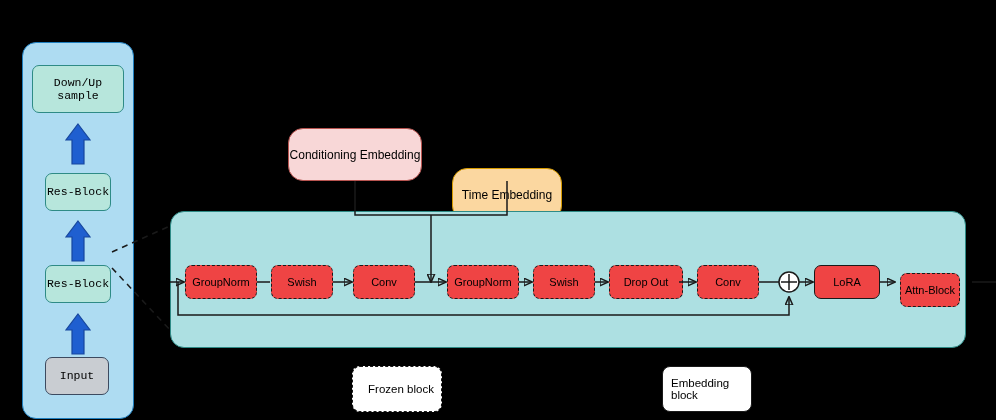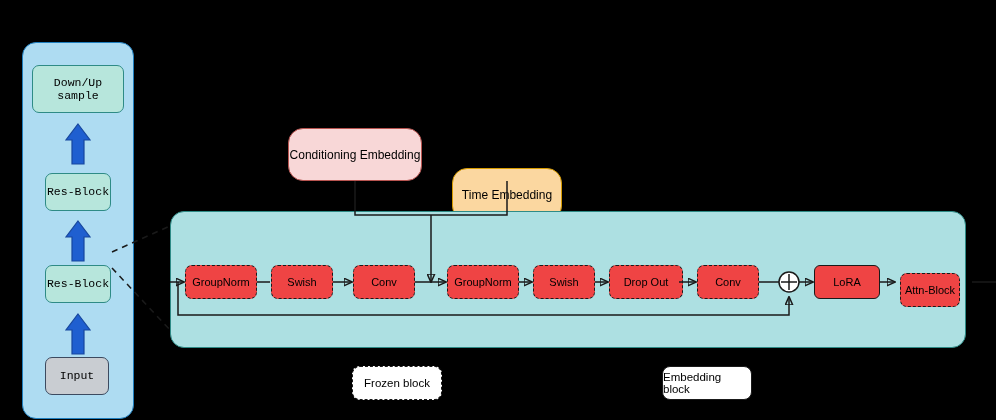--- a/index.html
+++ b/index.html
@@ -52,24 +52,25 @@
     position:absolute;box-sizing:border-box;height:34px;
     background:#ef4444;border-radius:7px;
     display:flex;align-items:center;justify-content:center;
     font-size:11px;white-space:nowrap;
   }
   .node.frozen{border:1.7px dashed #1a1a1a;}
   .node.trainable{border:1.7px solid #1a1a1a;}
 
   
   .legend-box{
-    position:absolute;box-sizing:border-box;height:34px;
+    position:absolute;box-sizing:border-box;height:46px;
     background:#FFFFFF;border-radius:8px;
     display:flex;align-items:center;justify-content:center;
     font-size:11.5px;
+    padding-left:8px;
   }
   .legend-box.frozen{border:1.7px dashed #1a1a1a;}
   .legend-box.trainable{border:1.7px solid #1a1a1a;}
 
   
   #wires{position:absolute;left:0;top:0;width:996px;height:420px;pointer-events:none;}
   #wires path,#wires line{stroke:#1a1a1a;stroke-width:1.5;fill:none;}
   #wires circle.plus{fill:#FFFFFF;stroke:#1a1a1a;stroke-width:1.5;}
   #wires line.plusmark{stroke:#1a1a1a;stroke-width:1.5;}
 </style>
@@ -120,21 +121,21 @@
   <div class="node frozen" style="left:353px;top:265px;width:62px;">Conv</div>
 
   <div class="node frozen" style="left:447px;top:265px;width:72px;">GroupNorm</div>
 
   <div class="node frozen" style="left:533px;top:265px;width:62px;">Swish</div>
 
   <div class="node frozen" style="left:609px;top:265px;width:74px;">Drop Out</div>
 
   <div class="node frozen" style="left:697px;top:265px;width:62px;">Conv</div>
 
-  <div class="node trainable" style="left:814px;top:265px;width:66px;border-radius:6px;">LoRA</div>
+  <div class="node trainable" style="left:814px;top:265px;width:66px;">LoRA</div>
 
   <div class="node frozen" style="left:900px;top:265px;width:60px;margin-top:8px;">Attn-Block</div>
 
   <div class="legend-box frozen" style="left:352px;top:366px;width:90px;">Frozen block</div>
 
   <div class="legend-box trainable" style="left:662px;top:366px;width:90px;">Embedding block</div>
 
   <svg id="wires" viewBox="0 0 996 420">
     <defs>
       <marker id="ah" markerWidth="9" markerHeight="9" refX="8" refY="4.5" orient="auto" markerUnits="userSpaceOnUse">

